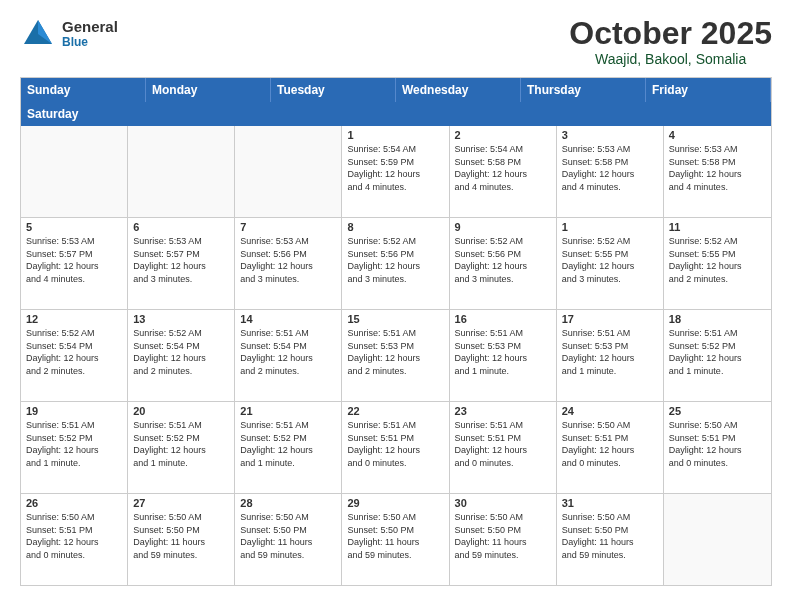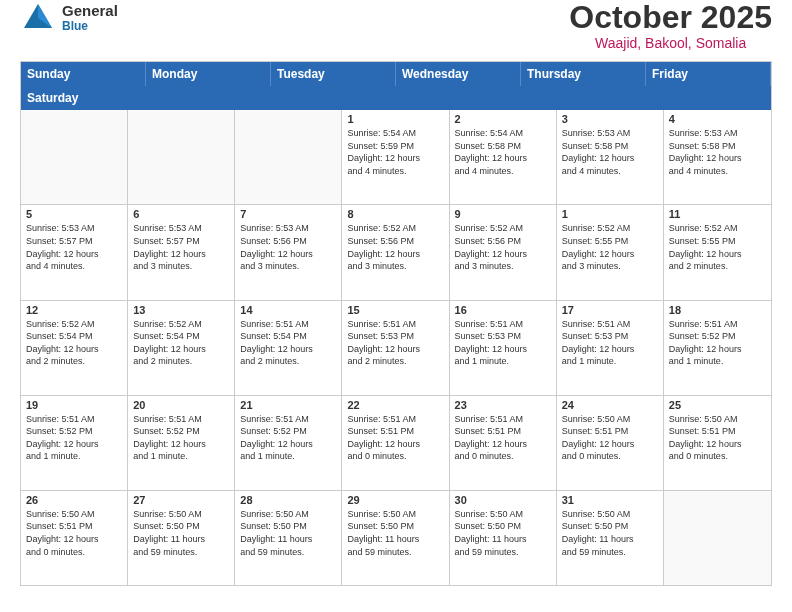--- a/index.html
+++ b/index.html
@@ -6,21 +6,21 @@
     body {
       font-family: Arial, sans-serif;
       background: #fff;
       width: 792px;
       height: 612px;
       overflow: hidden;
     }
     .page {
       width: 792px;
       height: 596px;
-      padding: 0 20px 10px 20px;
+      padding: 16px 20px 10px 20px;
       display: flex;
       flex-direction: column;
     }
     .header {
       display: flex;
       justify-content: space-between;
       align-items: flex-start;
       margin-bottom: 10px;
     }
     .logo {
@@ -51,21 +51,21 @@
       text-align: center;
     }
     .month-title {
       font-size: 32px;
       font-weight: bold;
       color: #333;
       line-height: 1.1;
     }
     .location {
       font-size: 14px;
-      color: #be185d;
+      color: #14532d;
     }
     .calendar {
       flex: 1;
       border: 1px solid #ccc;
       display: flex;
       flex-direction: column;
     }
     .cal-header {
       display: grid;
       grid-template-columns: repeat(6, 1fr);

